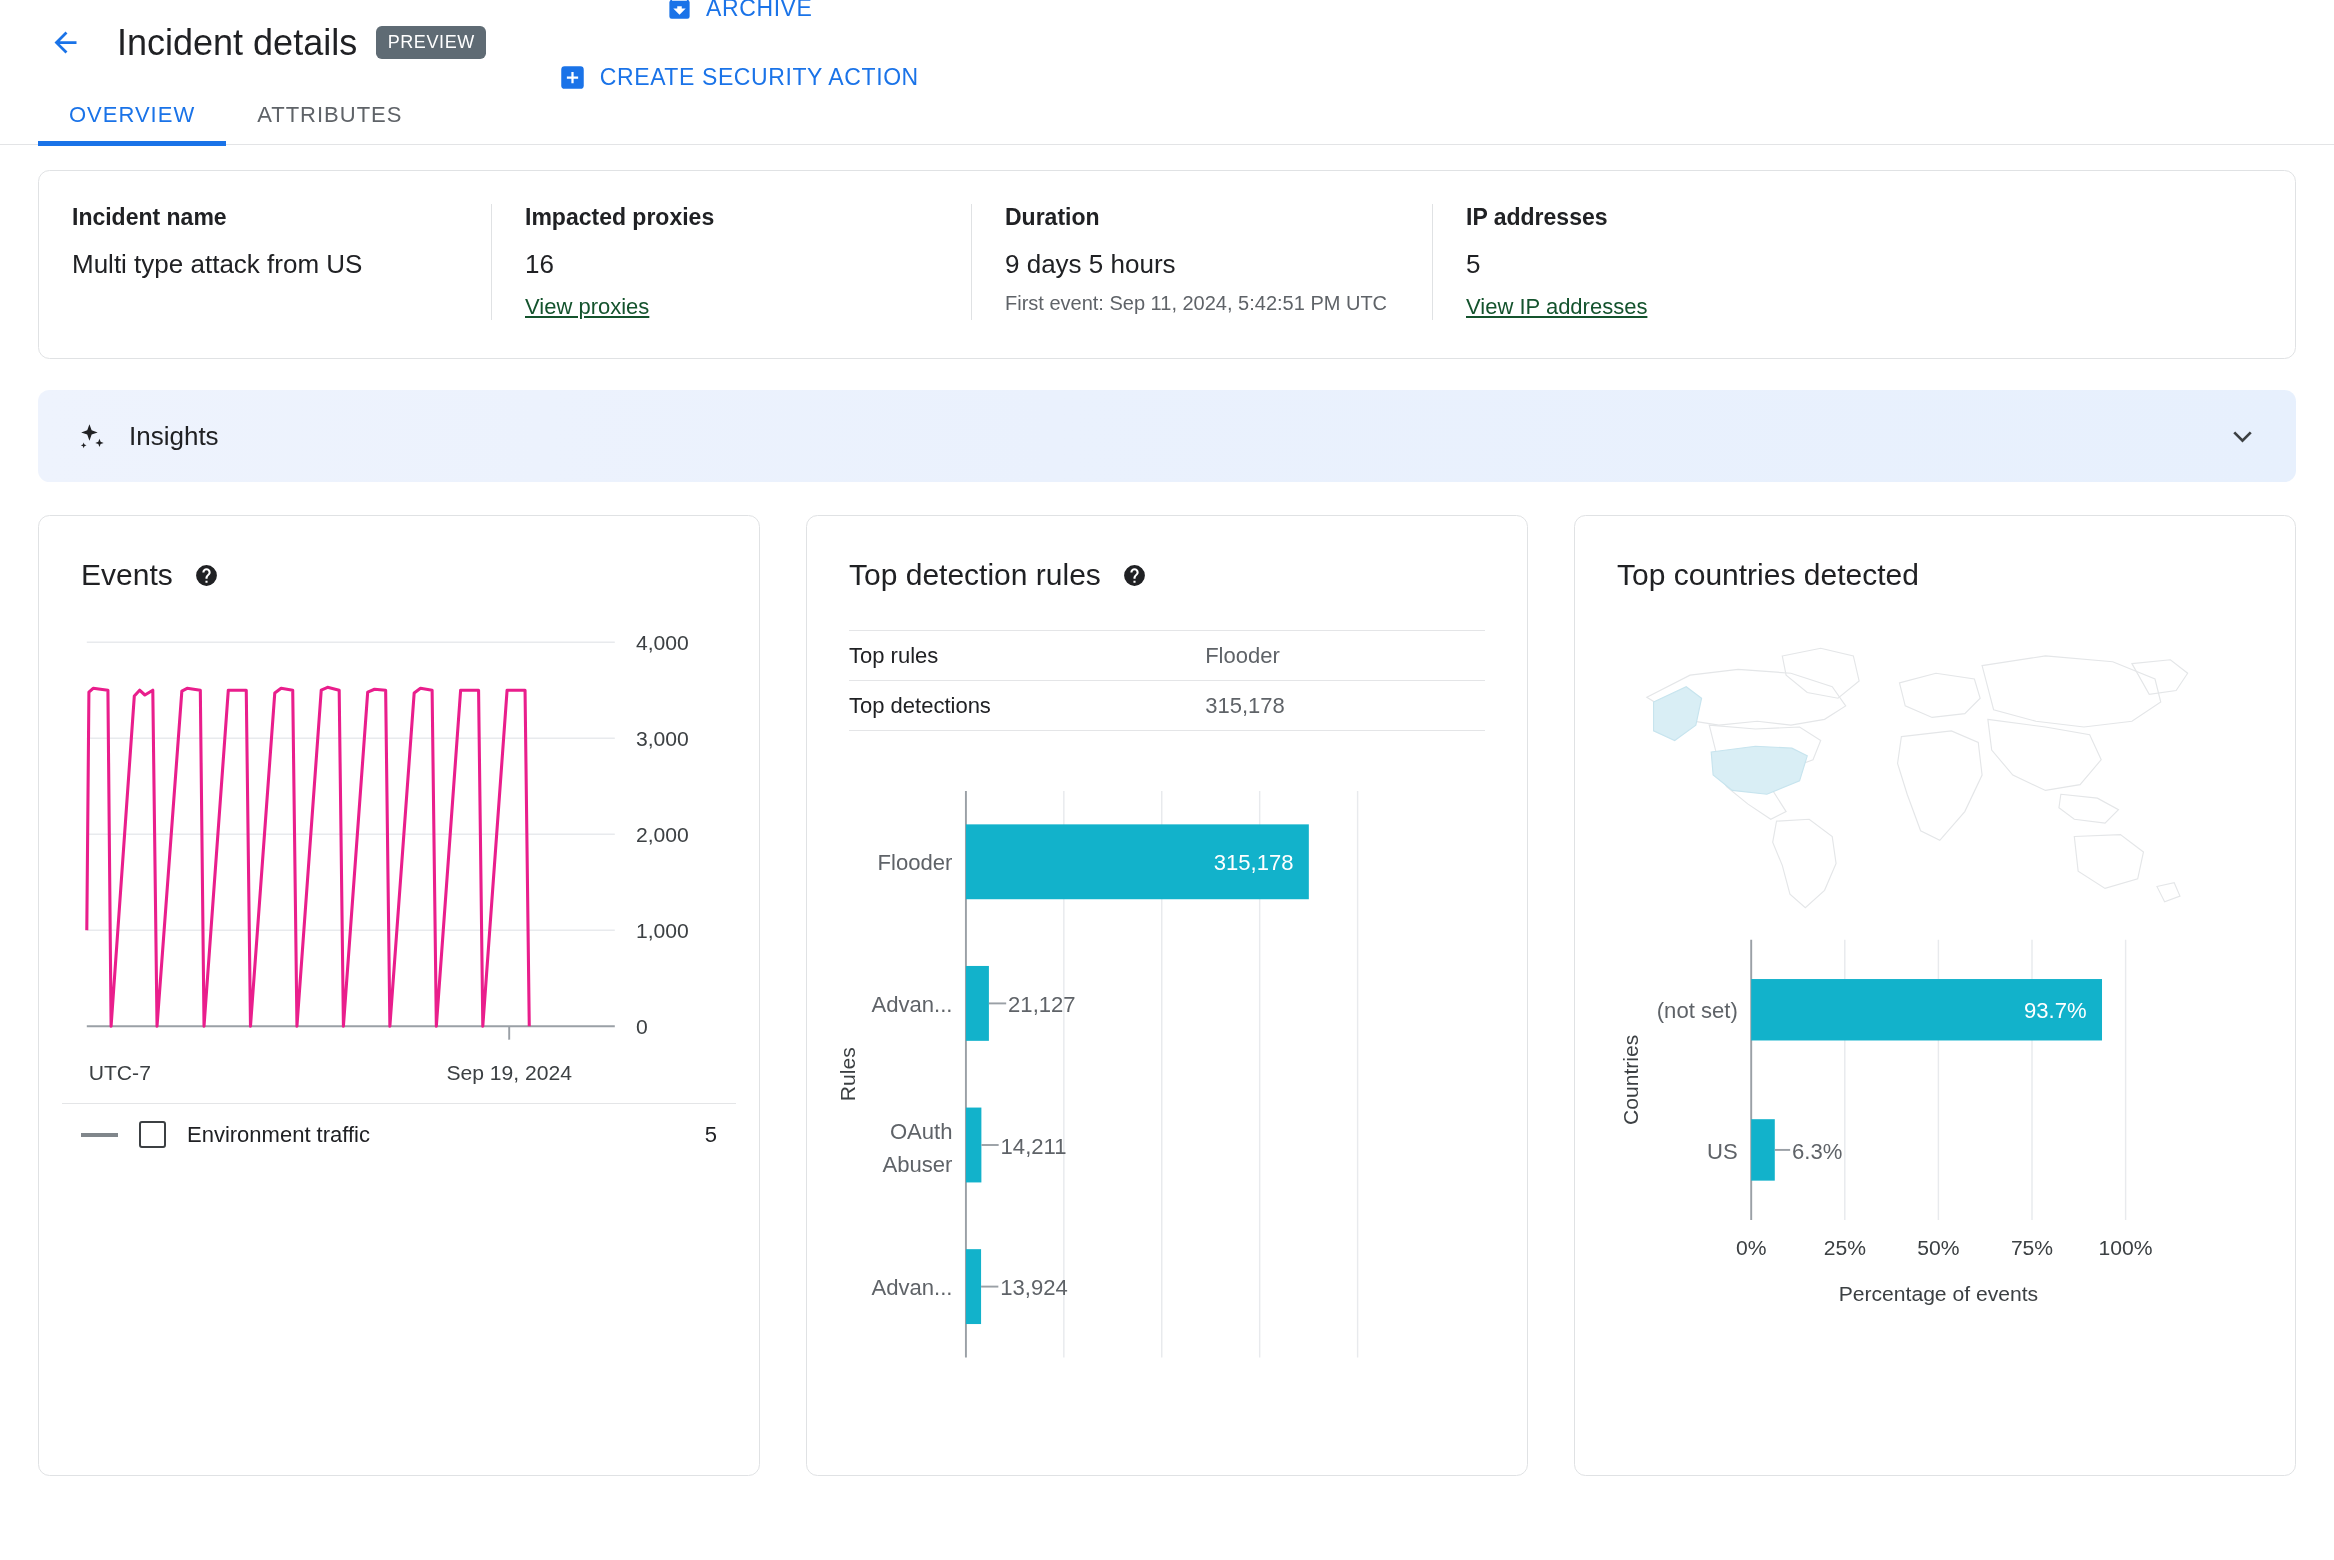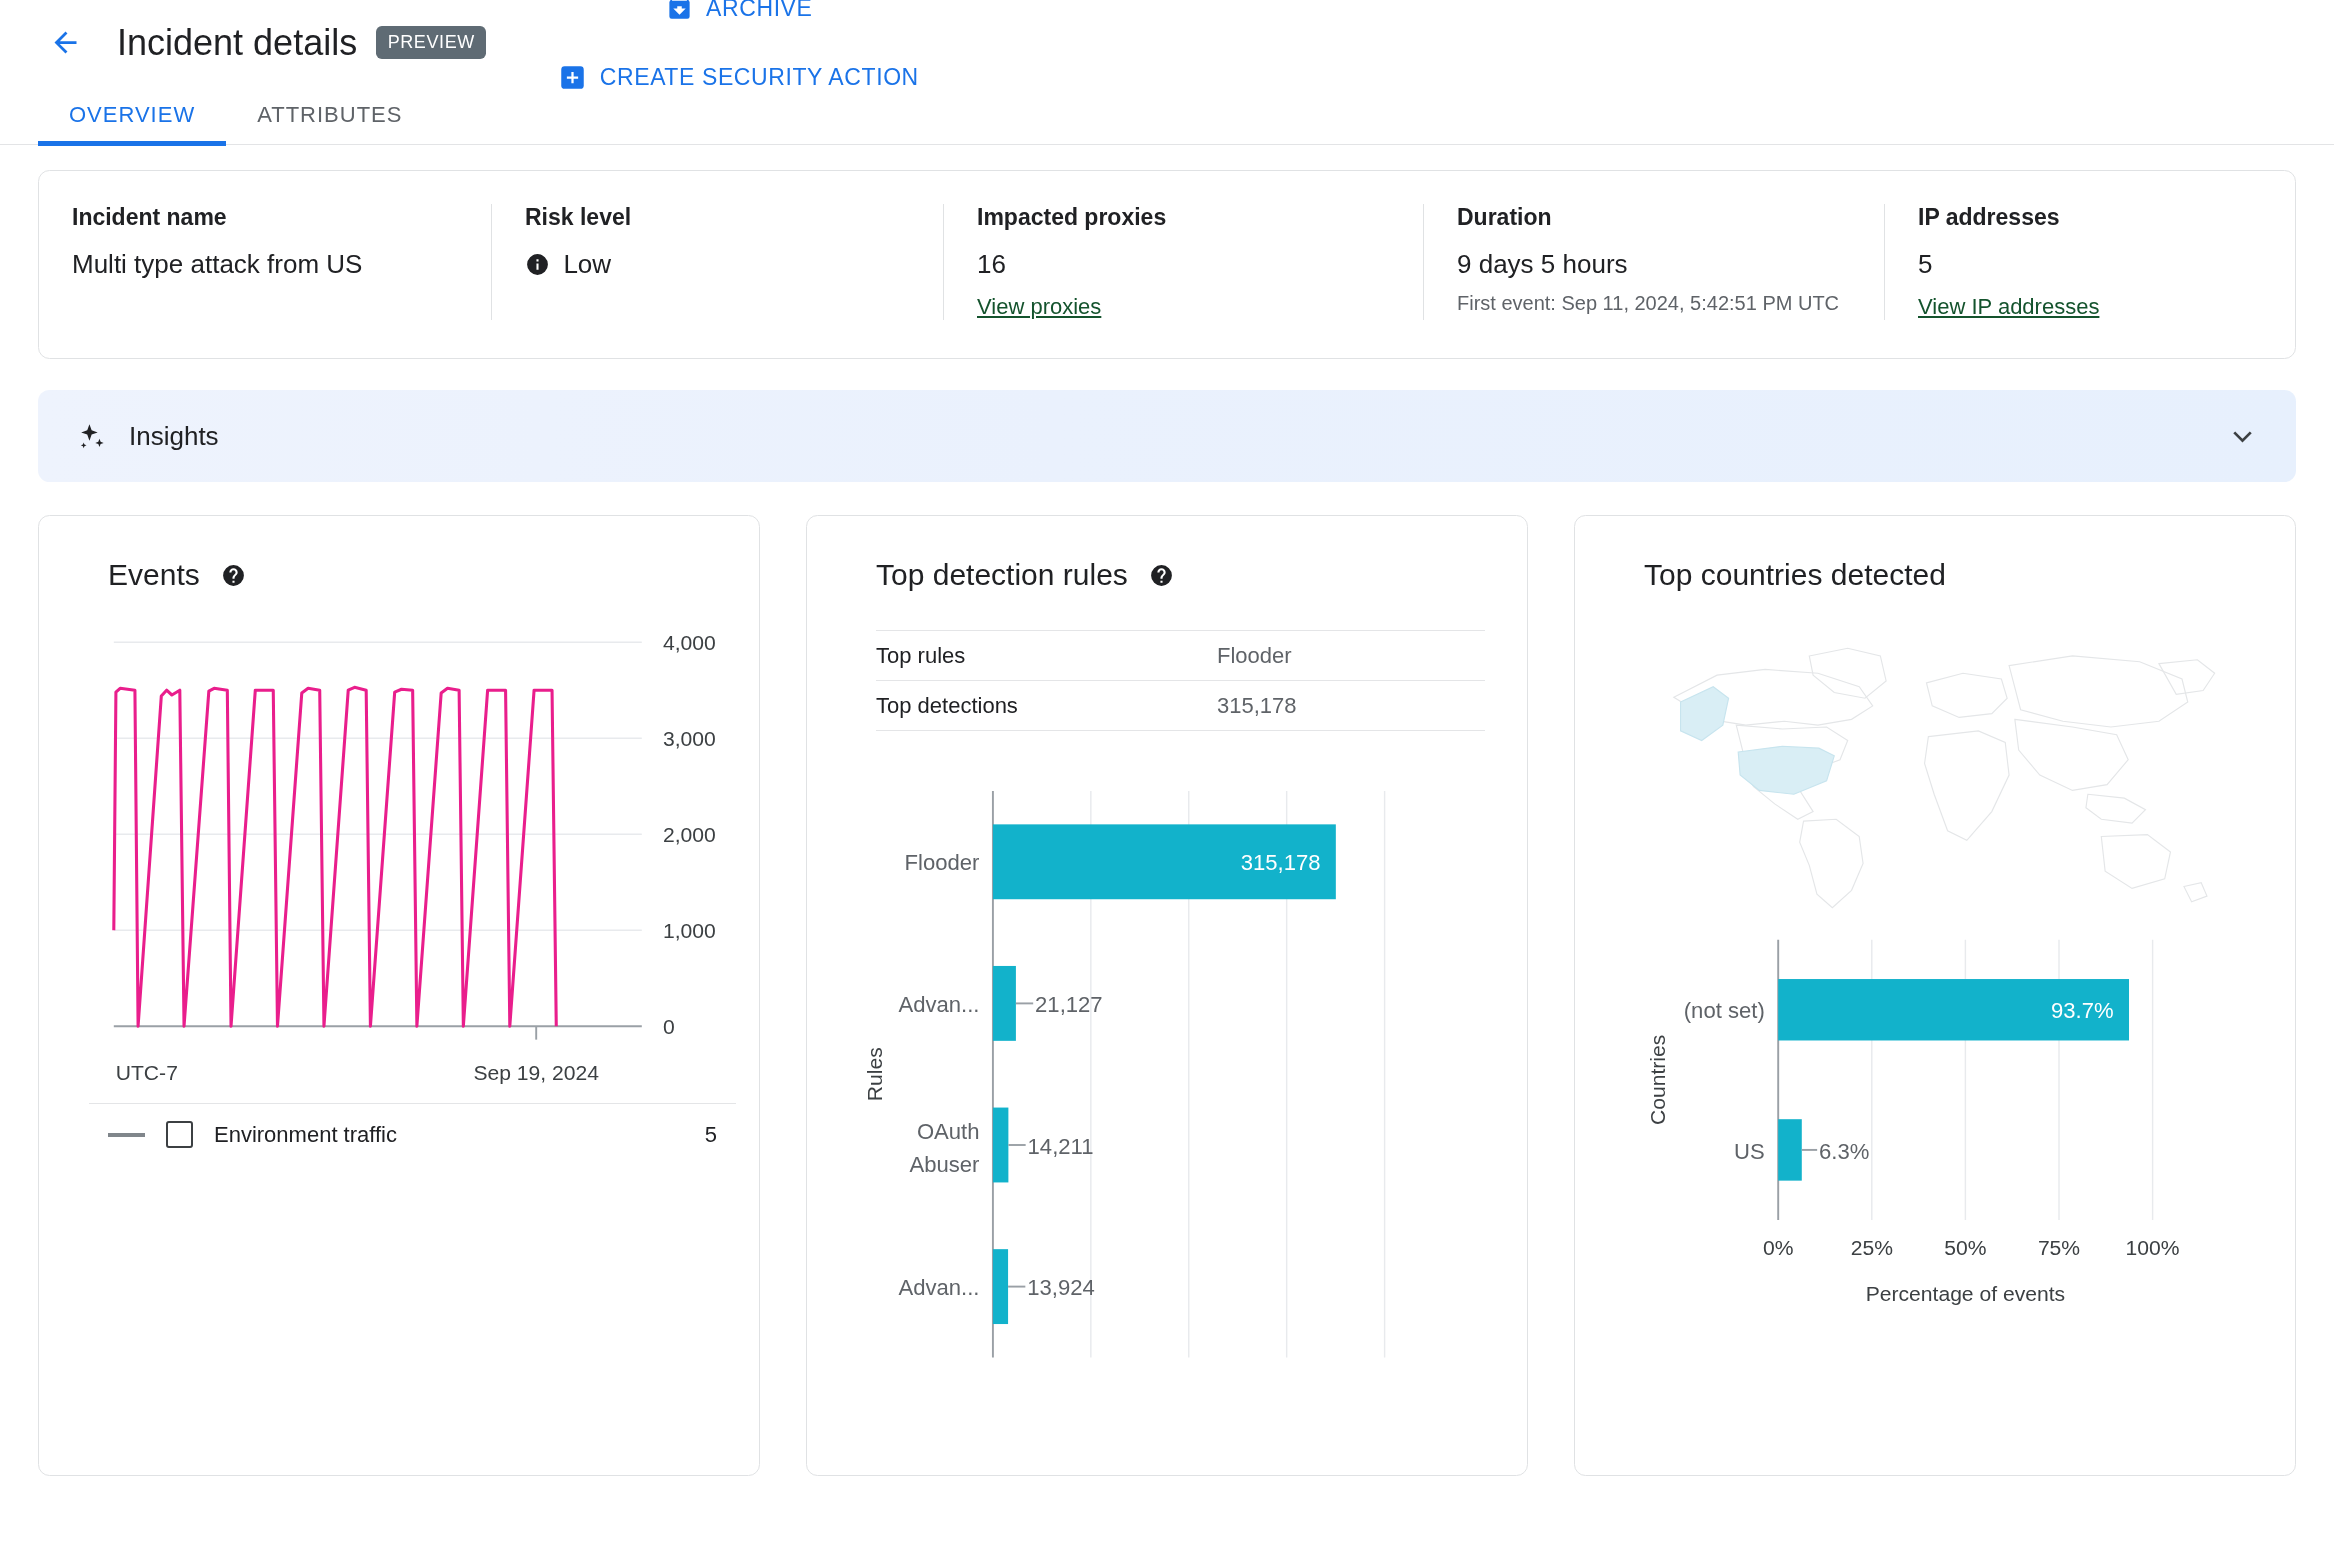--- a/index.html
+++ b/index.html
@@ -162,21 +162,20 @@
   }
   .card {
     flex: 1 1 0;
     min-width: 0;
     border: 1px solid #e0e2e4;
     border-radius: 11.5px;
     background: #fff;
     height: 961px;
     overflow: hidden;
     position: relative;
-    padding-left: 27px;
   }
   .card-pad { padding: 42px 42px 0 42px; }
   .card-title {
     font-size: 30px;
     font-weight: 400;
     color: #202124;
     display: flex;
     align-items: center;
     gap: 21px;
   }
@@ -268,31 +267,20 @@
 </div>
 
 <div class="main">
 
   <div class="summary-card">
     <div class="sum-col c1">
       <div class="sum-label">Incident name</div>
       <div class="sum-value">Multi type attack from US</div>
     </div>
 
-    <div class="sum-col c2">
-      <div class="sum-label">Risk level</div>
-      <div class="risk-row">
-        <span class="info-dot">
-          <svg viewBox="0 0 24 24" fill="#202124">
-              <path d="M12 2a10 10 0 1 0 0 20 10 10 0 0 0 0-20zm1 15h-2v-6h2v6zm0-8h-2V7h2v2z"></path>
-            </svg>
-        </span>
-        <span class="sum-value">Low</span>
-      </div>
-    </div>
 
     <div class="sum-col c3">
       <div class="sum-label">Impacted proxies</div>
       <div class="sum-value">16</div>
       <a class="sum-link">View proxies</a>
     </div>
 
     <div class="sum-col c4">
       <div class="sum-label">Duration</div>
       <div class="sum-value">9 days 5 hours</div>

